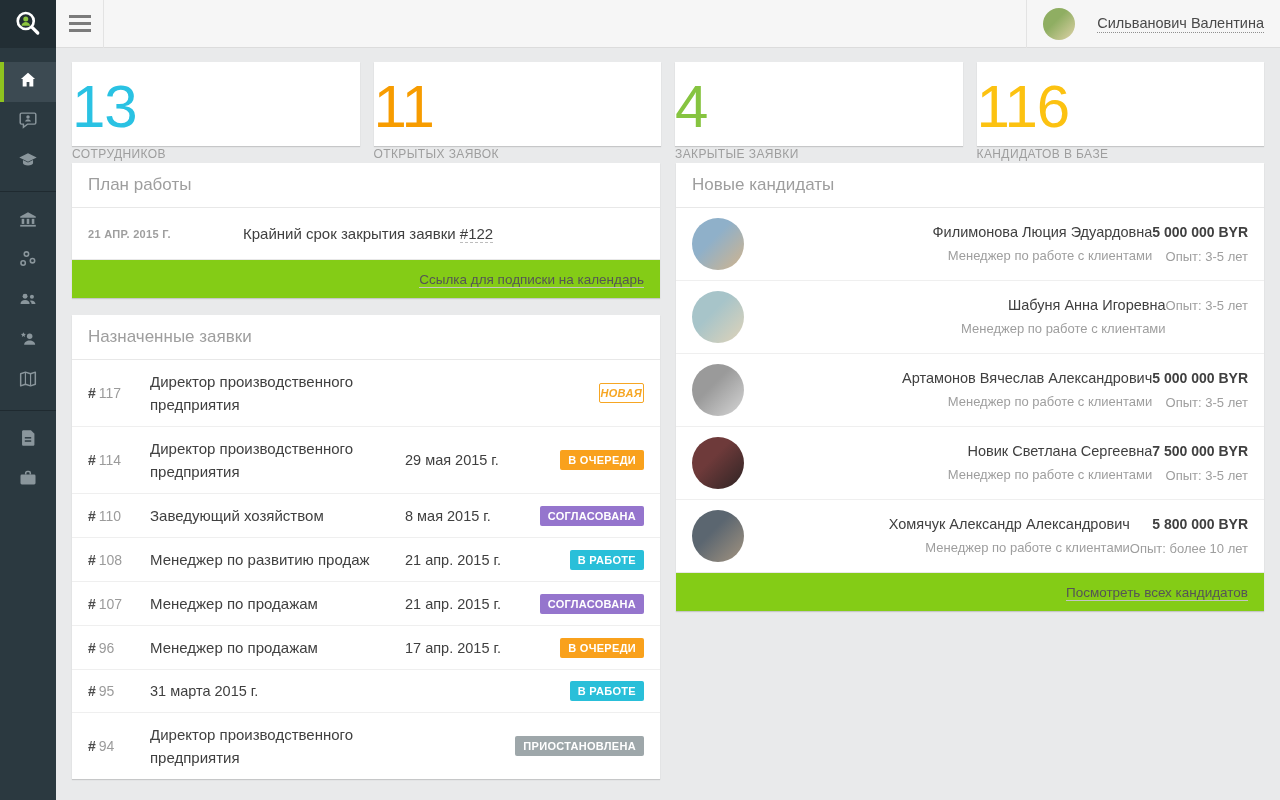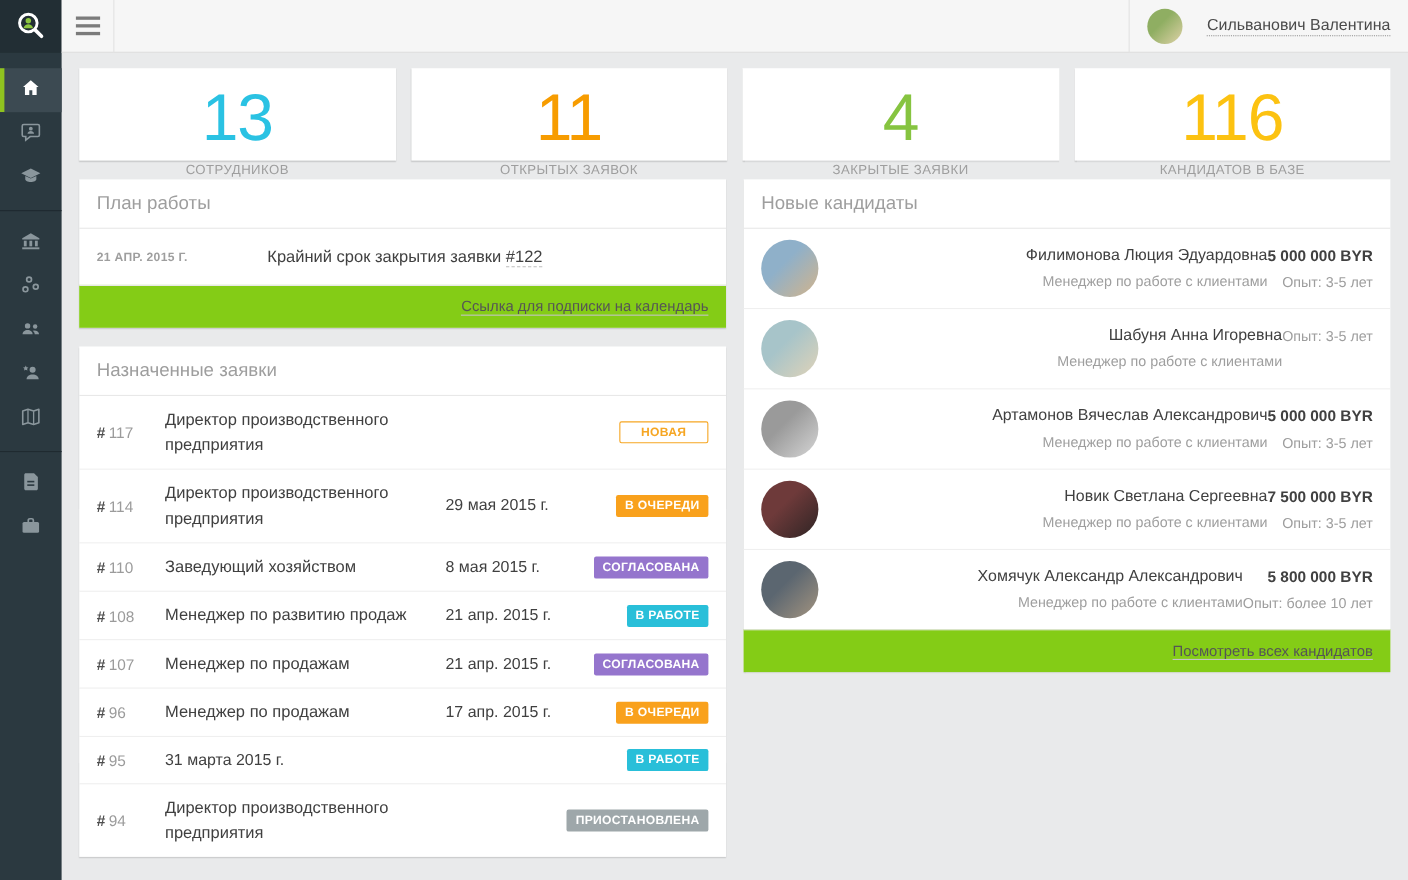--- a/index.html
+++ b/index.html
@@ -54,21 +54,21 @@
   .user-name {
     font-size:14.5px; color:#4A4A4A;
     border-bottom:1px dotted #8F8F8F; padding-bottom:1px;
   }
 
   .content { padding:14px 16px; flex:1; overflow:hidden; }
 
   
   .stats-row { display:flex; gap:14px; margin-bottom:17px; }
   .stat-card {
-    flex:1; height:84px; background:#fff; text-align:center;
+    flex:1; height:84px; background:#fff; text-align:left;
     box-shadow:0 1px 1px rgba(0,0,0,.15); padding-top:8px;
   }
   .stat-value { font-size:60px; font-weight:300; line-height:74px; letter-spacing:-1px; }
   .stat-label { font-size:12px; color:#9E9E9E; letter-spacing:.4px; margin-top:3px; }
 
   
   .columns { display:flex; gap:16px; align-items:flex-start; }
   .col { flex:1; min-width:0; }
   .panel { background:#fff; box-shadow:0 1px 1px rgba(0,0,0,.15); margin-bottom:17px; }
   .panel-title {
@@ -311,21 +311,21 @@
           </div>
         </section>
 
         <section class="panel">
           <div class="panel-title">Назначенные заявки</div>
           <div>
   <div class="req-row">
     <div class="req-num"><span class="hash">#</span><span>117</span></div>
     <div class="req-pos">Директор производственного предприятия</div>
     <div class="req-date"></div>
-    <span class="badge" style="background: rgb(255, 255, 255); color: rgb(246, 166, 35); border: 1px solid rgb(246, 166, 35); padding: 3px 19px;">НОВАЯ</span>
+    <span class="badge" style="background: rgb(255, 255, 255); color: rgb(246, 166, 35); border: 1px solid rgb(246, 166, 35); padding: 3px 1px; font-style: italic;">НОВАЯ</span>
   </div>
 
   <div class="req-row">
     <div class="req-num"><span class="hash">#</span><span>114</span></div>
     <div class="req-pos">Директор производственного предприятия</div>
     <div class="req-date">29 мая 2015 г.</div>
     <span class="badge" style="background: rgb(249, 161, 28);">В ОЧЕРЕДИ</span>
   </div>
 
   <div class="req-row">

